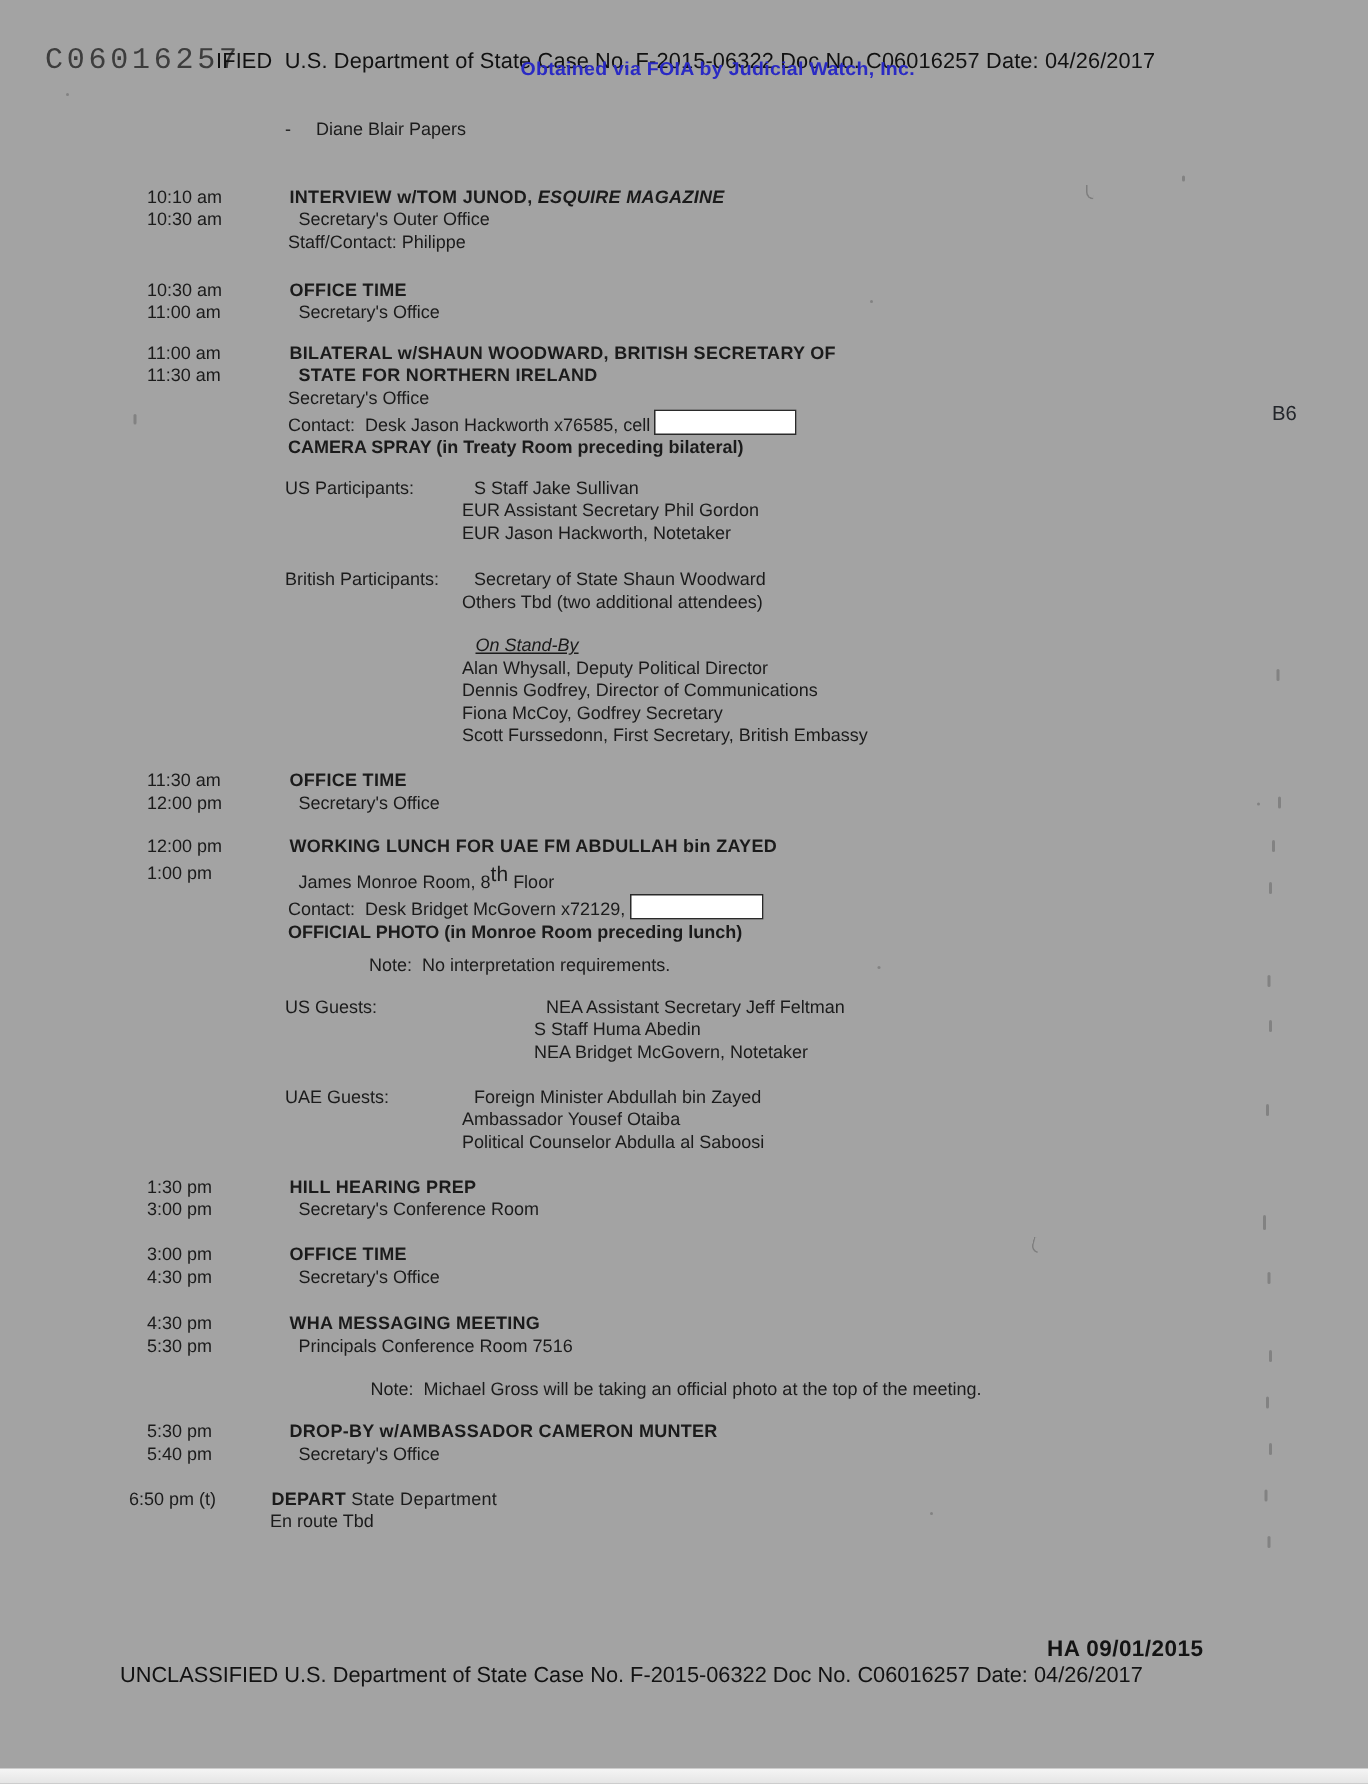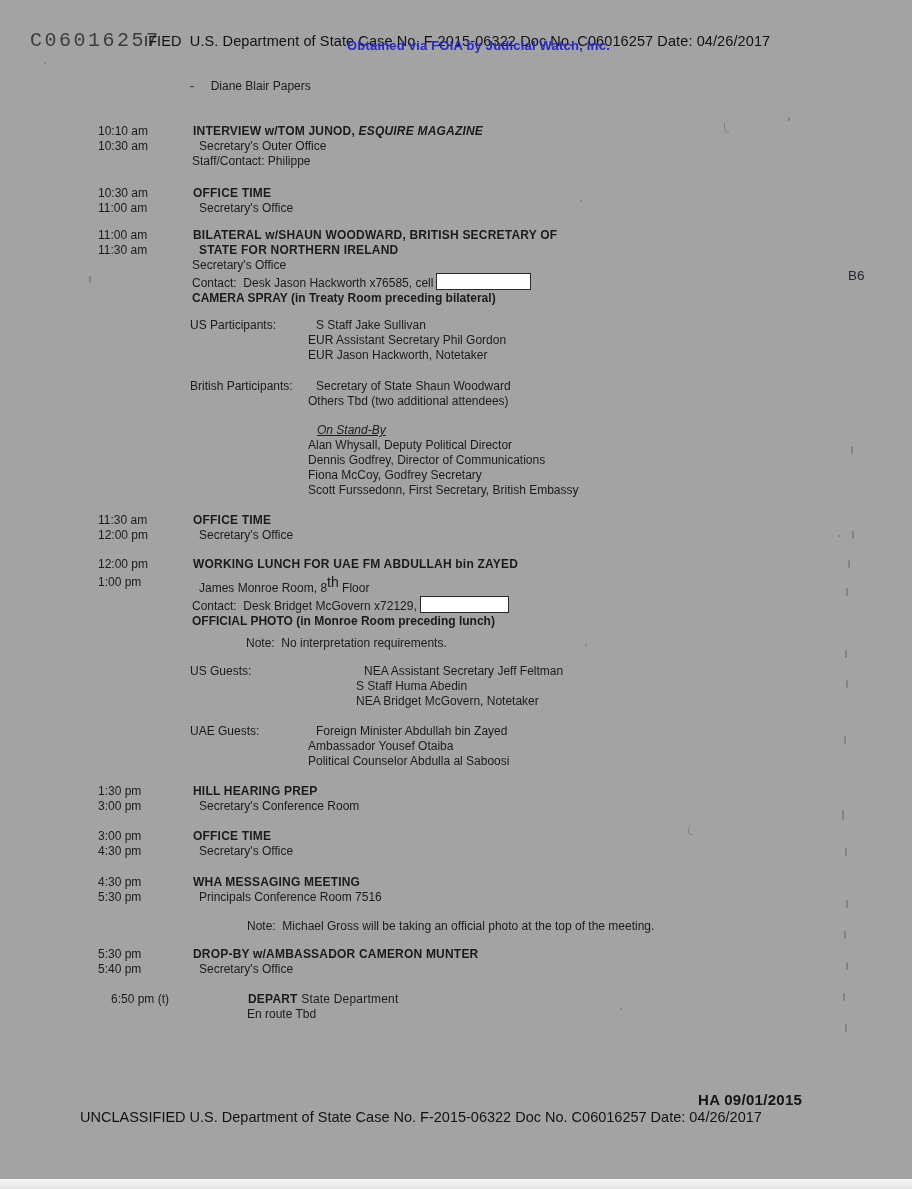--- a/index.html
+++ b/index.html
@@ -210,21 +210,21 @@
     <div class="tcol">
       <div class="line">5:30 pm</div>
       <div class="line">5:40 pm</div>
     </div>
     <div class="ccol">
       <div class="line t">DROP-BY w/AMBASSADOR CAMERON MUNTER</div>
       <div class="line loc">Secretary's Office</div>
     </div>
   </div>
 
-  <div class="blk entry" style="top:992px;left:111px;width:640px;gap:42px;">
+  <div class="blk entry" style="top:992px;left:86px;width:640px;">
     <div class="tcol">
       <div class="line">6:50 pm (t)</div>
     </div>
     <div class="ccol">
       <div class="line t"><span class="b">DEPART</span><span style="font-weight:400;"> State Department</span></div>
       <div class="line meta">En route Tbd</div>
     </div>
   </div>
 
   <div class="blk ha" style="top:1091px;left:698px;">HA 09/01/2015</div>

